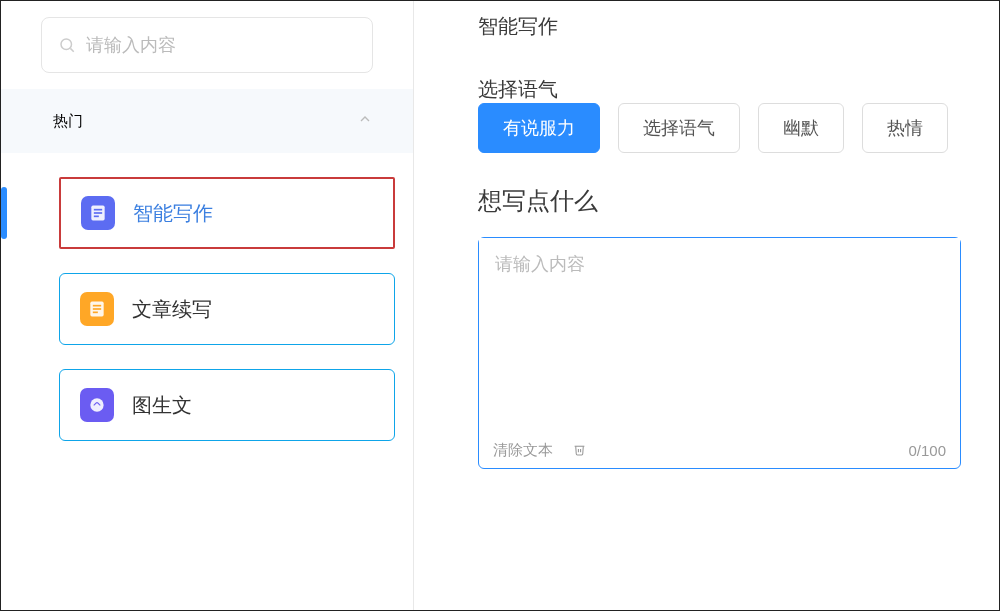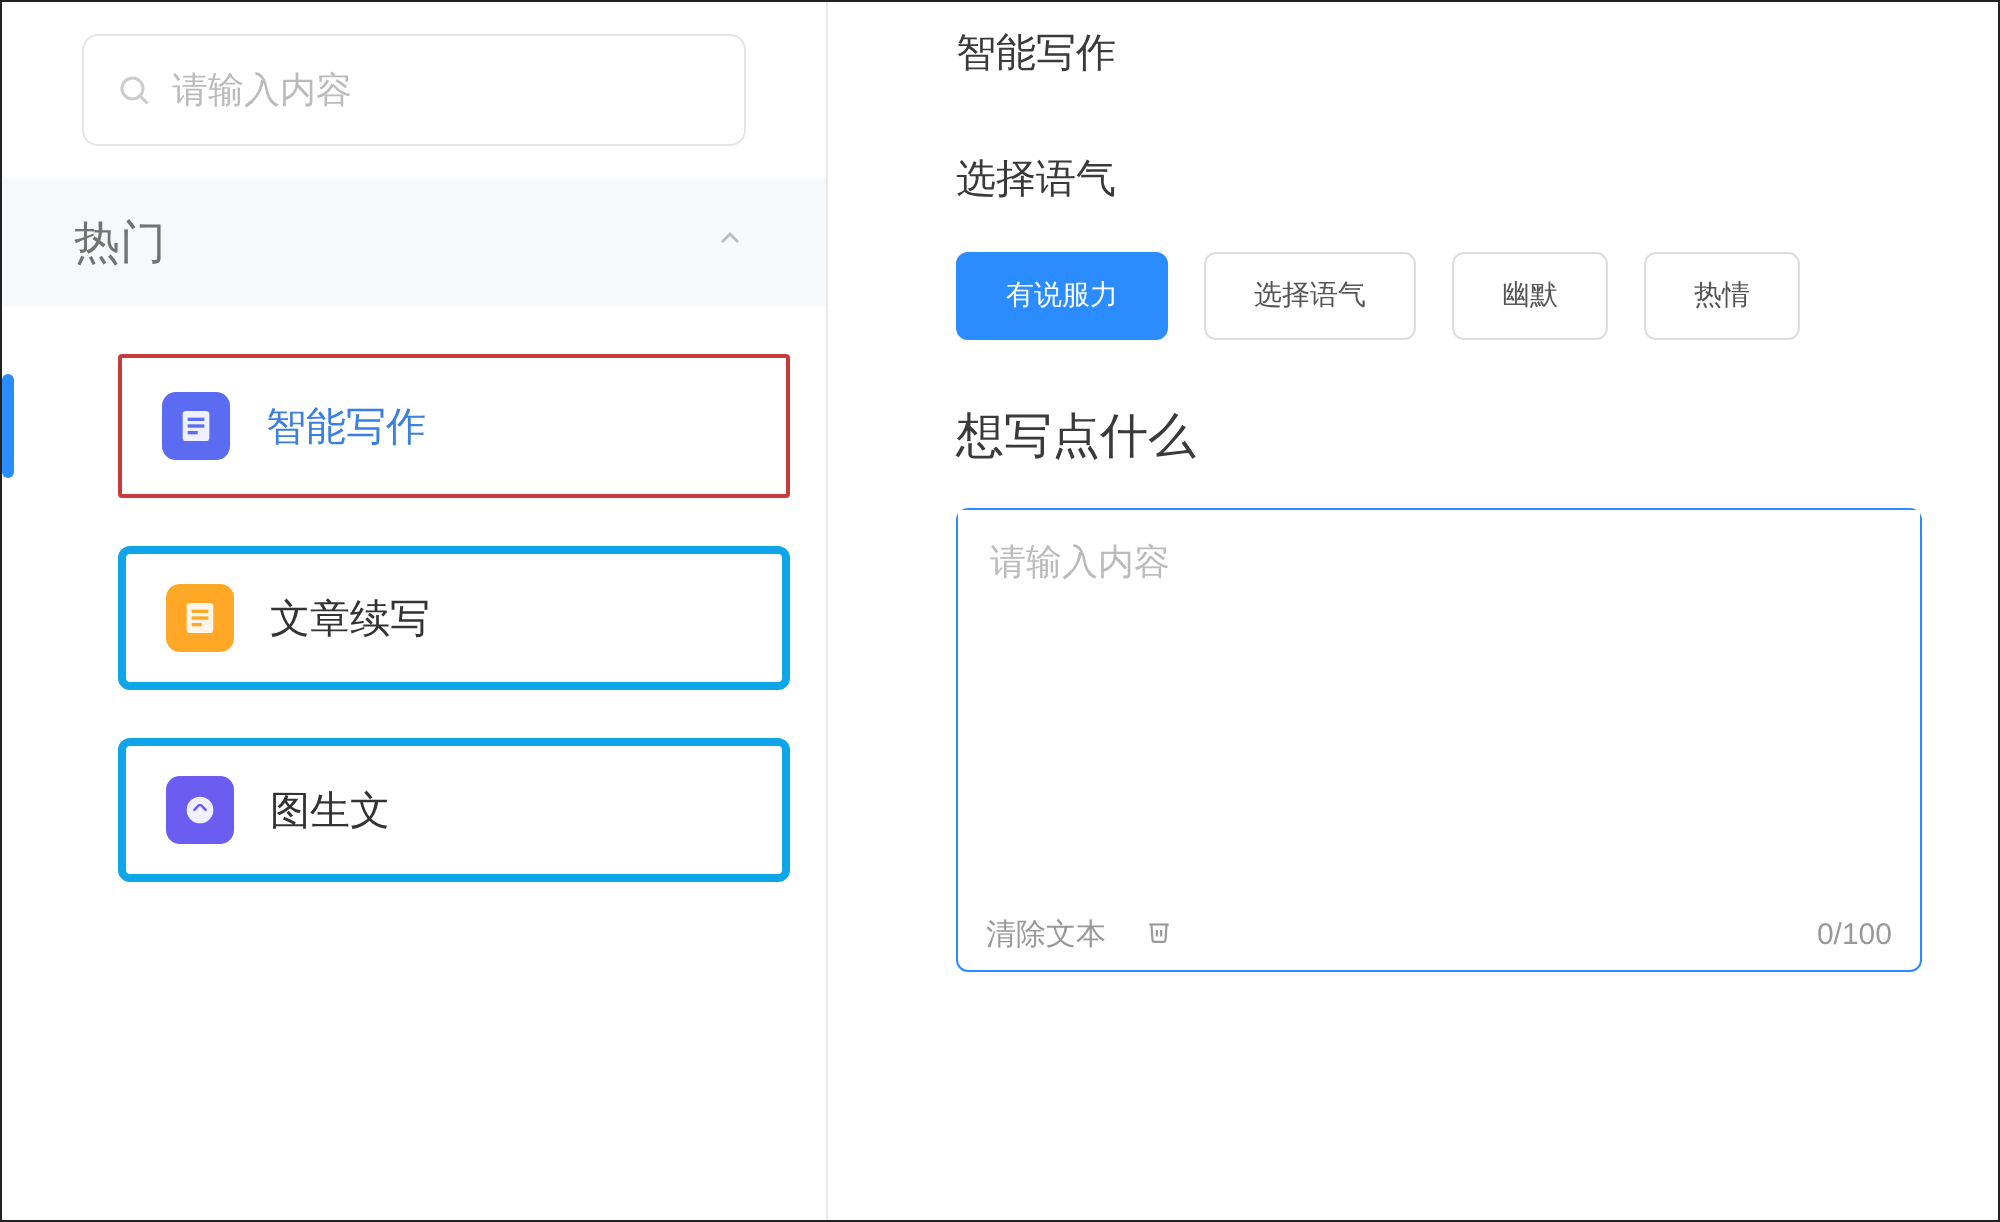--- a/index.html
+++ b/index.html
@@ -40,23 +40,23 @@
     .search-box .icon {
       margin-right: 10px;
       display: inline-flex;
     }
     .section-header {
       background: #f6f9fc;
       height: 64px;
       display: flex;
       align-items: center;
       justify-content: space-between;
-      padding: 0 40px 0 36px;
-      color: #737373;
-      font-size: 23px;
+      padding: 0 40px 0 52px;
+      color: #000000;
+      font-size: 15px;
       margin-bottom: 24px;
     }
     .section-header .chevron {
       color: #bbb;
       font-size: 18px;
     }
     .menu-list {
       padding: 0 18px 0 18px;
       display: flex;
       flex-direction: column;
@@ -65,21 +65,21 @@
     .menu-row {
       position: relative;
       display: flex;
       align-items: center;
       padding-left: 40px;
       height: 72px;
       gap: 4px;
     }
     .menu-item {
       flex: 1;
-      border: 4px solid #0ea5e9;
+      border: 1px solid #0ea5e9;
       border-radius: 6px;
       height: 72px;
       display: flex;
       align-items: center;
       padding: 0 20px;
       gap: 18px;
       cursor: pointer;
       background: #fff;
     }
     .menu-row.active::before {
@@ -137,25 +137,24 @@
     .tone-row {
       display: flex;
       flex-wrap: wrap;
       gap: 18px;
       margin-bottom: 32px;
     }
     .tone-chip {
       border: 1px solid #ddd;
       border-radius: 6px;
       padding: 12px 24px;
-      font-size: 14px;
+      font-size: 18px;
       color: #555;
       cursor: pointer;
       background: #fff;
-      margin-top: 23px;
     }
     .tone-chip.selected {
       background: #2a8cff;
       color: #fff;
       border-color: #2a8cff;
     }
     .prompt-label {
       font-size: 24px;
       color: #3a3a3a;
       margin-bottom: 20px;

